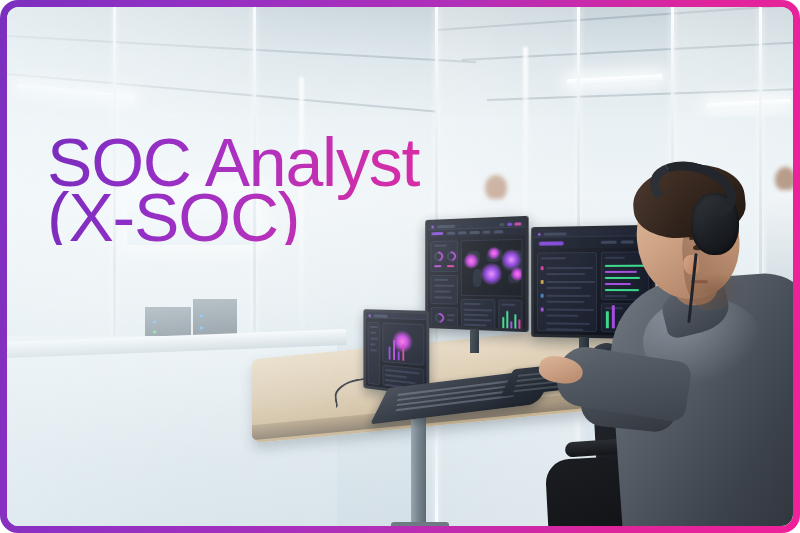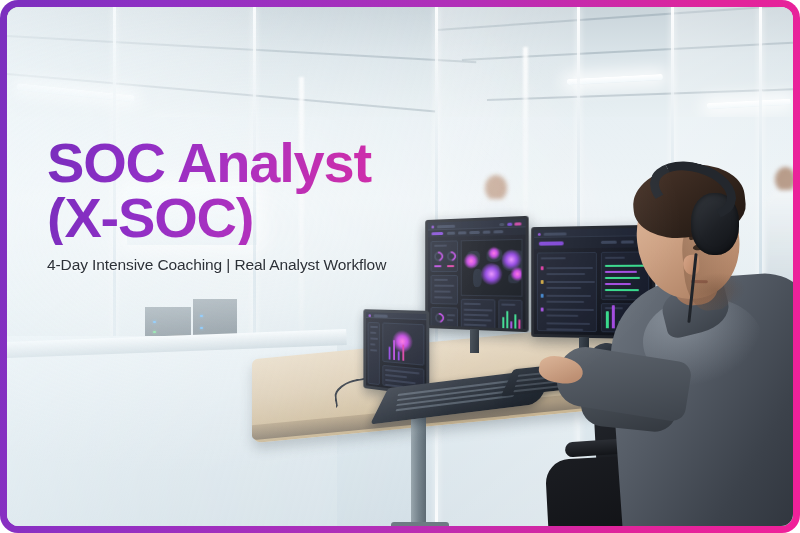--- a/index.html
+++ b/index.html
@@ -353,21 +353,21 @@
   .grade {
     position:absolute; inset:0; pointer-events:none;
     background:
       radial-gradient(ellipse at 22% 42%, rgba(255,255,255,.34), rgba(255,255,255,0) 58%),
       linear-gradient(105deg, rgba(236,245,249,.55) 0%, rgba(236,245,249,.12) 34%, rgba(0,0,0,0) 60%);
   }
 
   
   .textblock { position:absolute; left:40px; top:128px; width:400px; }
   .title {
-    font-size:56px; line-height:55px; font-weight:700; letter-spacing:-1.2px;
+    font-size:68px; line-height:55px; font-weight:400; letter-spacing:-1.2px;
     background:linear-gradient(96deg,#7a2dbd 0%,#8f2fc6 22%,#ad31bf 48%,#c72fae 72%,#dd2ba4 100%);
     -webkit-background-clip:text; background-clip:text;
     -webkit-text-fill-color:transparent; color:transparent;
     white-space:pre-line;
   }
   .subtitle {
     margin-top:11px;
     font-size:15.5px; font-weight:500; color:#2c3138; letter-spacing:-.1px;
     text-shadow:0 1px 2px rgba(255,255,255,.75);
   }
@@ -668,18 +668,17 @@
         <div class="headphone-cup"></div>
         <div class="headphone-band"></div>
       </div>
 
       <div class="grade"></div>
     </div>
 
     <div class="textblock">
       <div class="title">SOC Analyst
 (X-SOC)</div>
-      <div class="subtitle">4-Day Intensive Coaching | Real Analyst Workflow</div>
     </div>
 
 
   </div>
 </div>
 
 </body></html>

